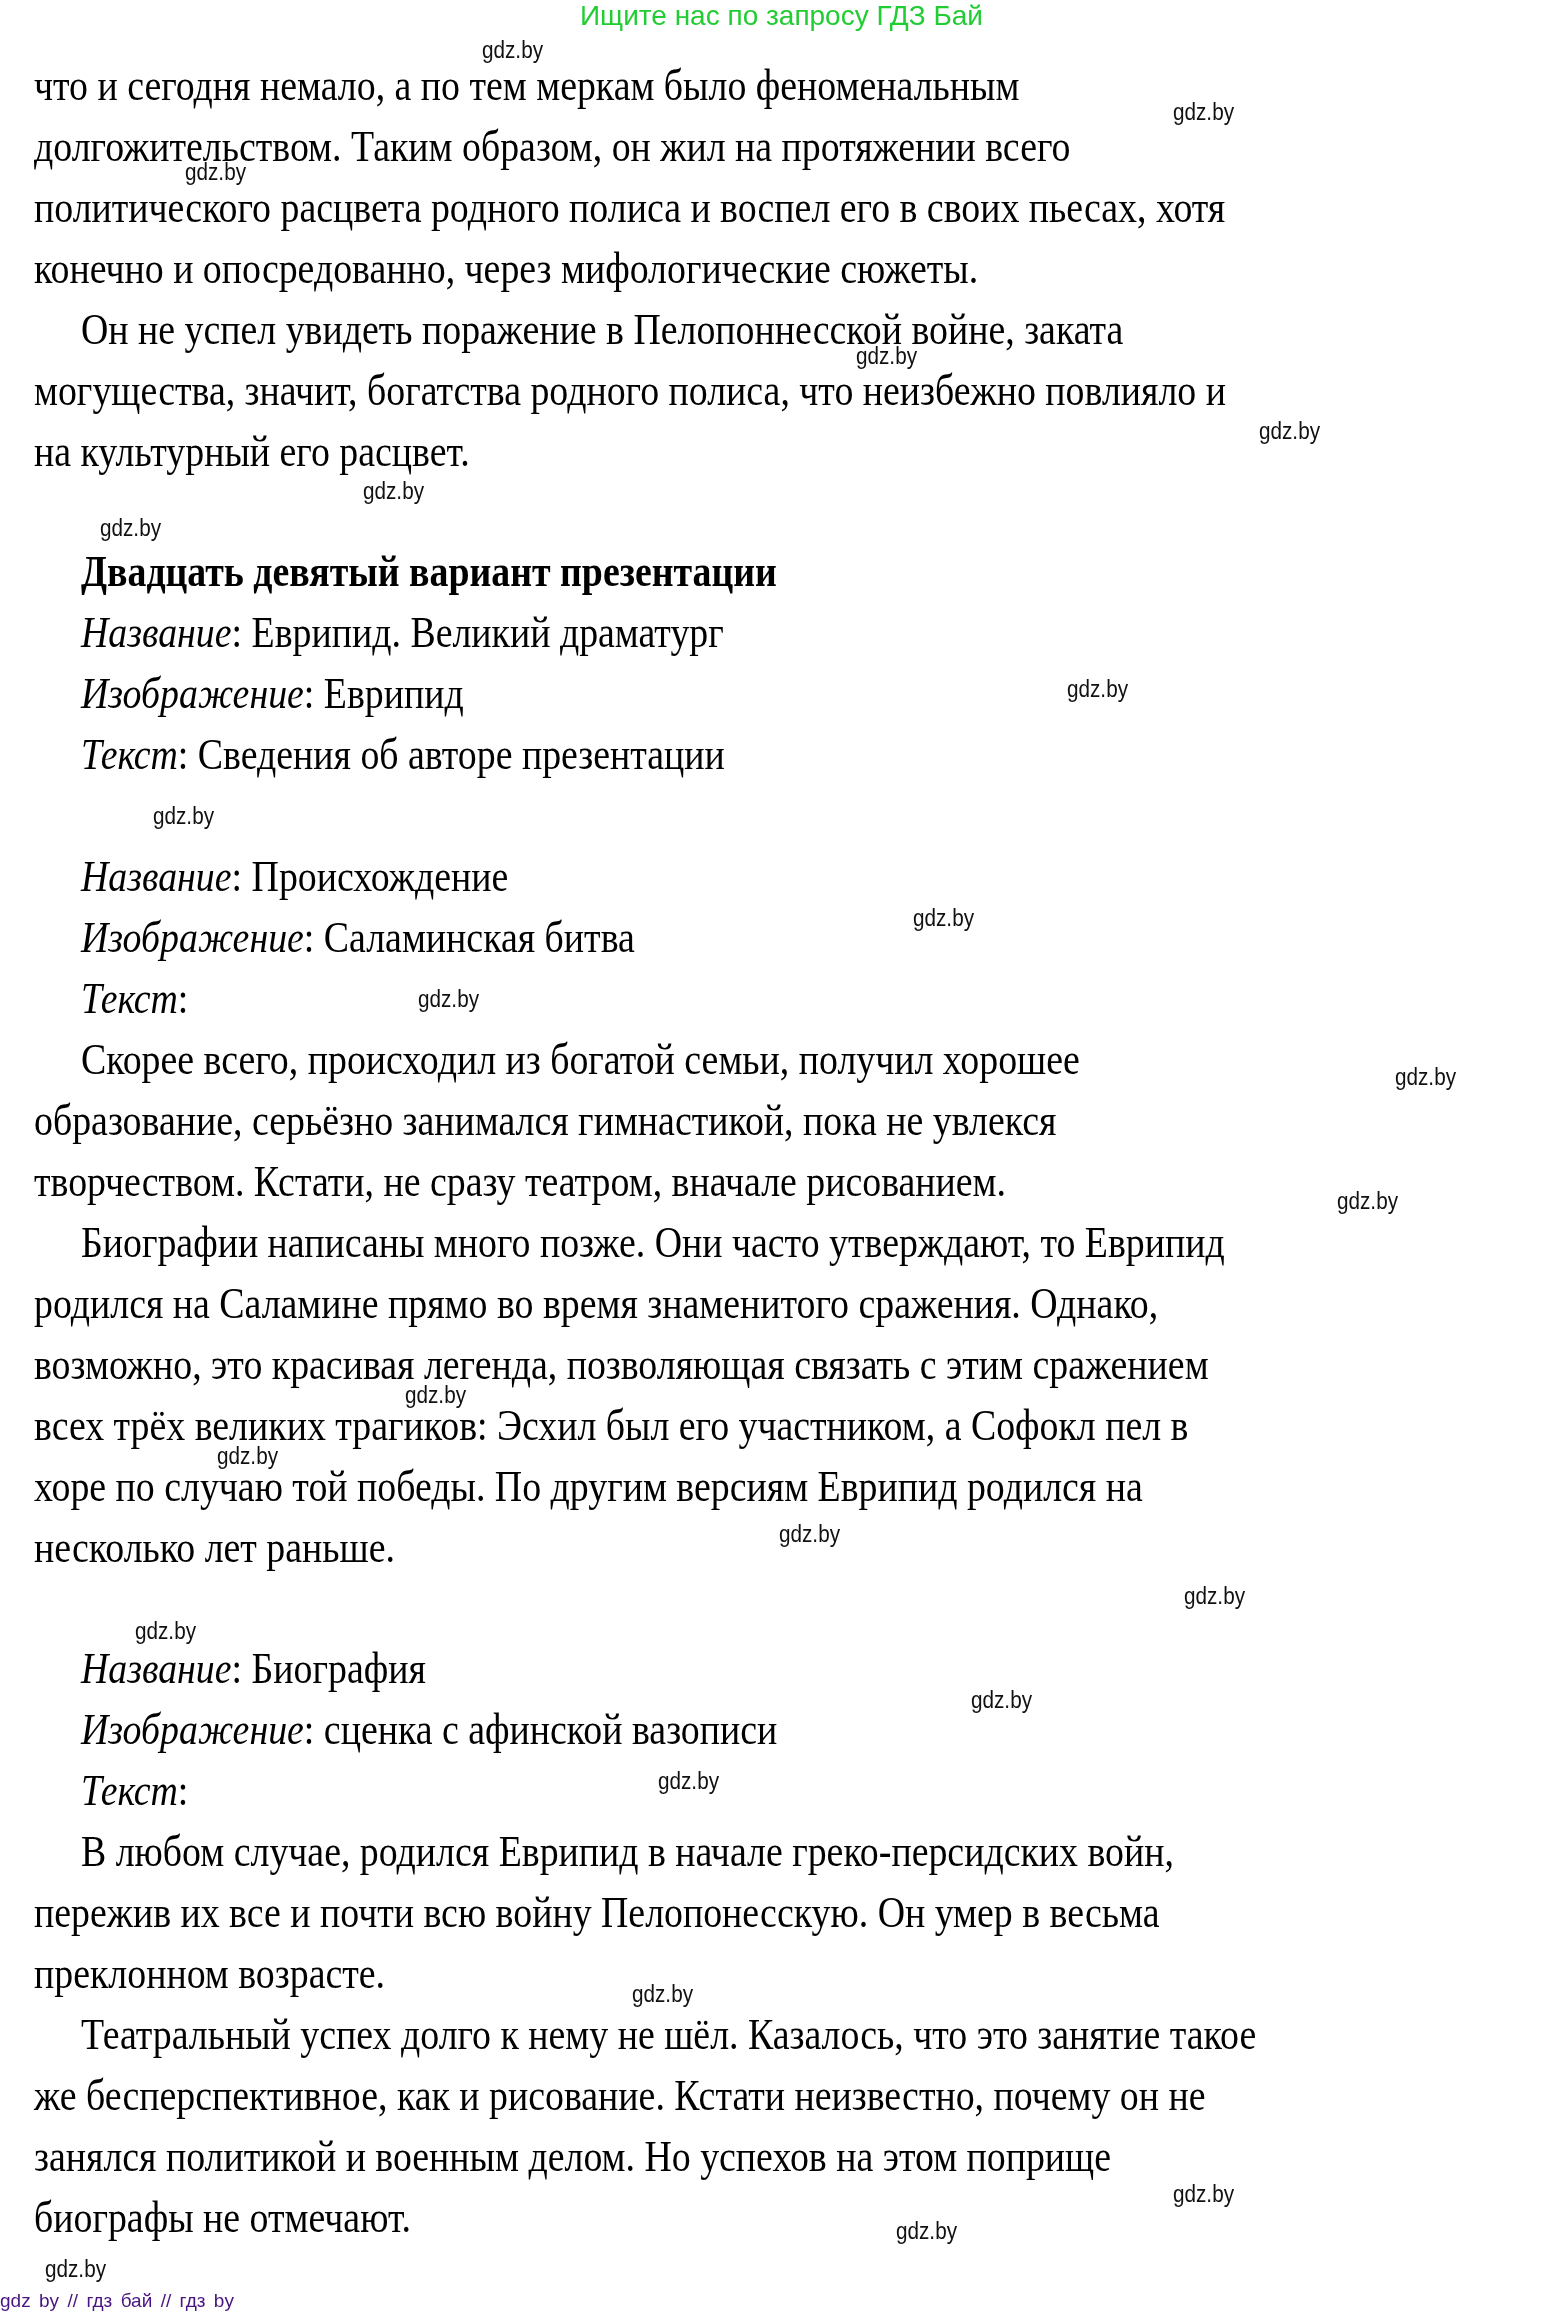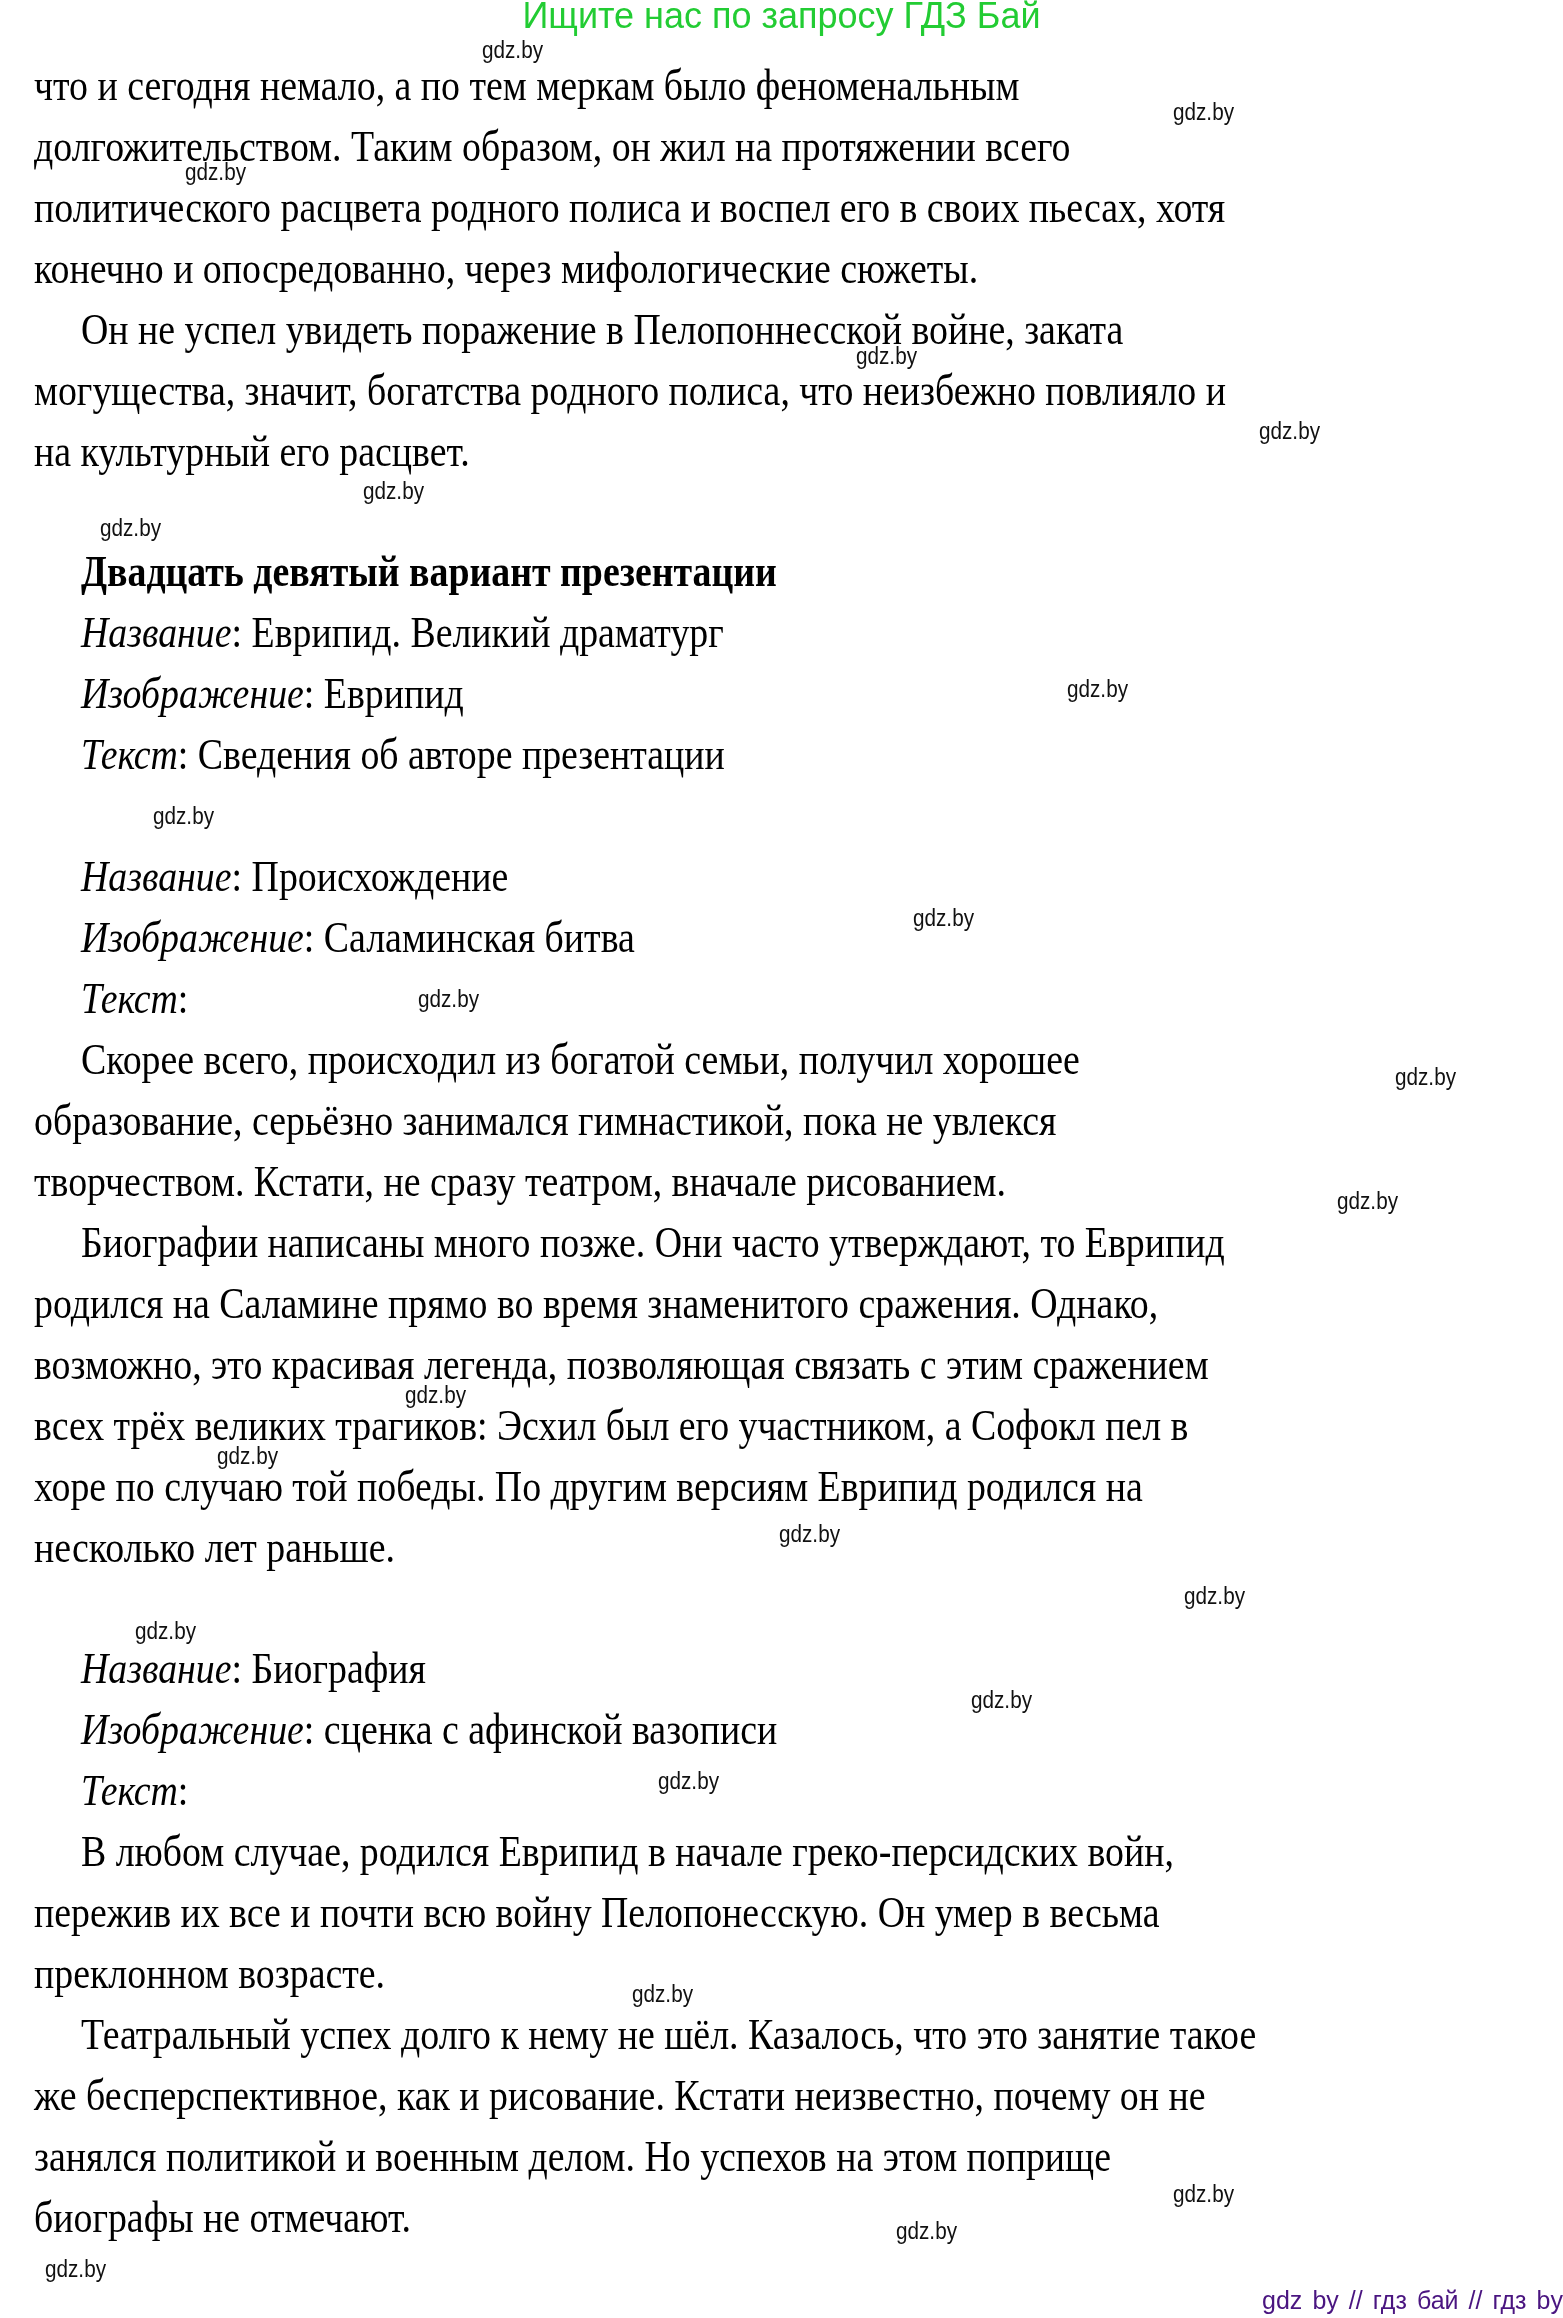--- a/index.html
+++ b/index.html
@@ -15,32 +15,32 @@
     font-family: "Liberation Serif", "DejaVu Serif", serif;
     color: #000000;
   }
   .top-banner {
     position: absolute;
     top: 0;
     left: 0;
     width: 1563px;
     text-align: center;
     font-family: "Liberation Sans", "DejaVu Sans", sans-serif;
-    font-size: 36px;
+    font-size: 28px;
     line-height: 31px;
     color: #22cc33;
   }
   .bottom-banner {
     position: absolute;
     top: 2285px;
     left: 0;
     width: 1563px;
-    text-align: right;
+    text-align: left;
     font-family: "Liberation Sans", "DejaVu Sans", sans-serif;
-    font-size: 25px;
+    font-size: 19px;
     line-height: 31px;
     color: #4a1580;
     word-spacing: 3.1px;
   }
   .line {
     position: absolute;
     font-size: 44px;
     line-height: 55px;
     white-space: nowrap;
     transform-origin: left top;

